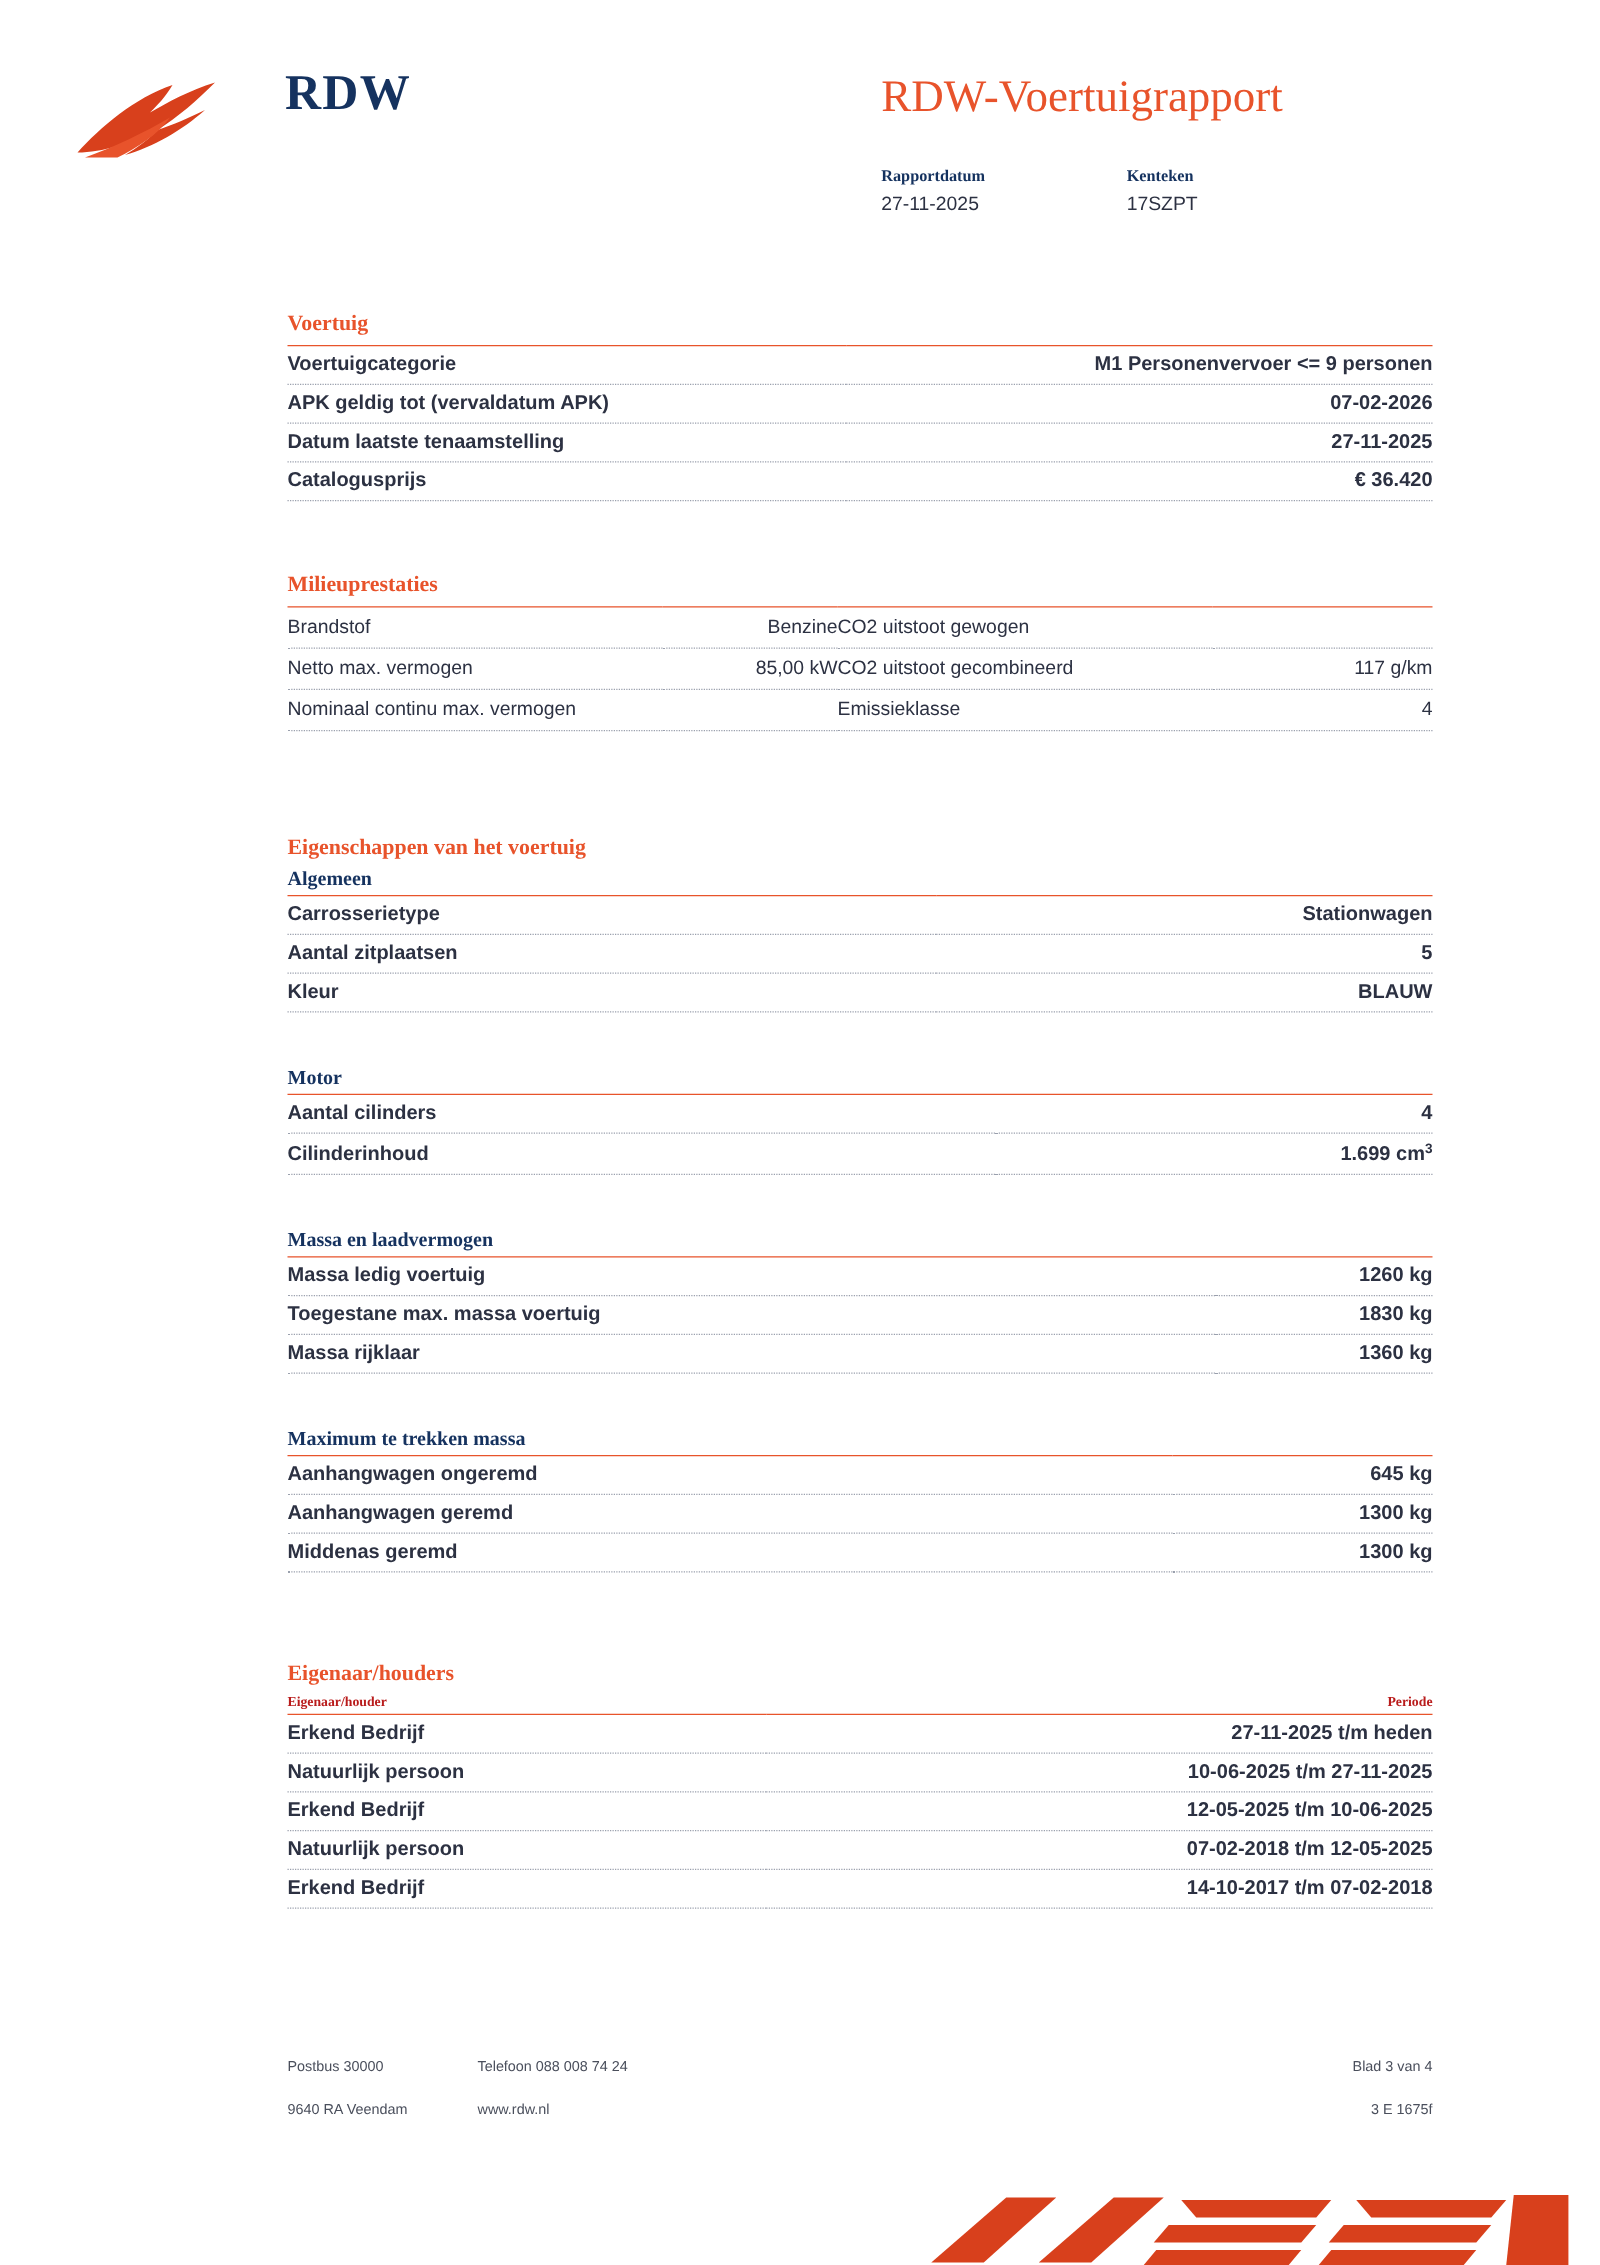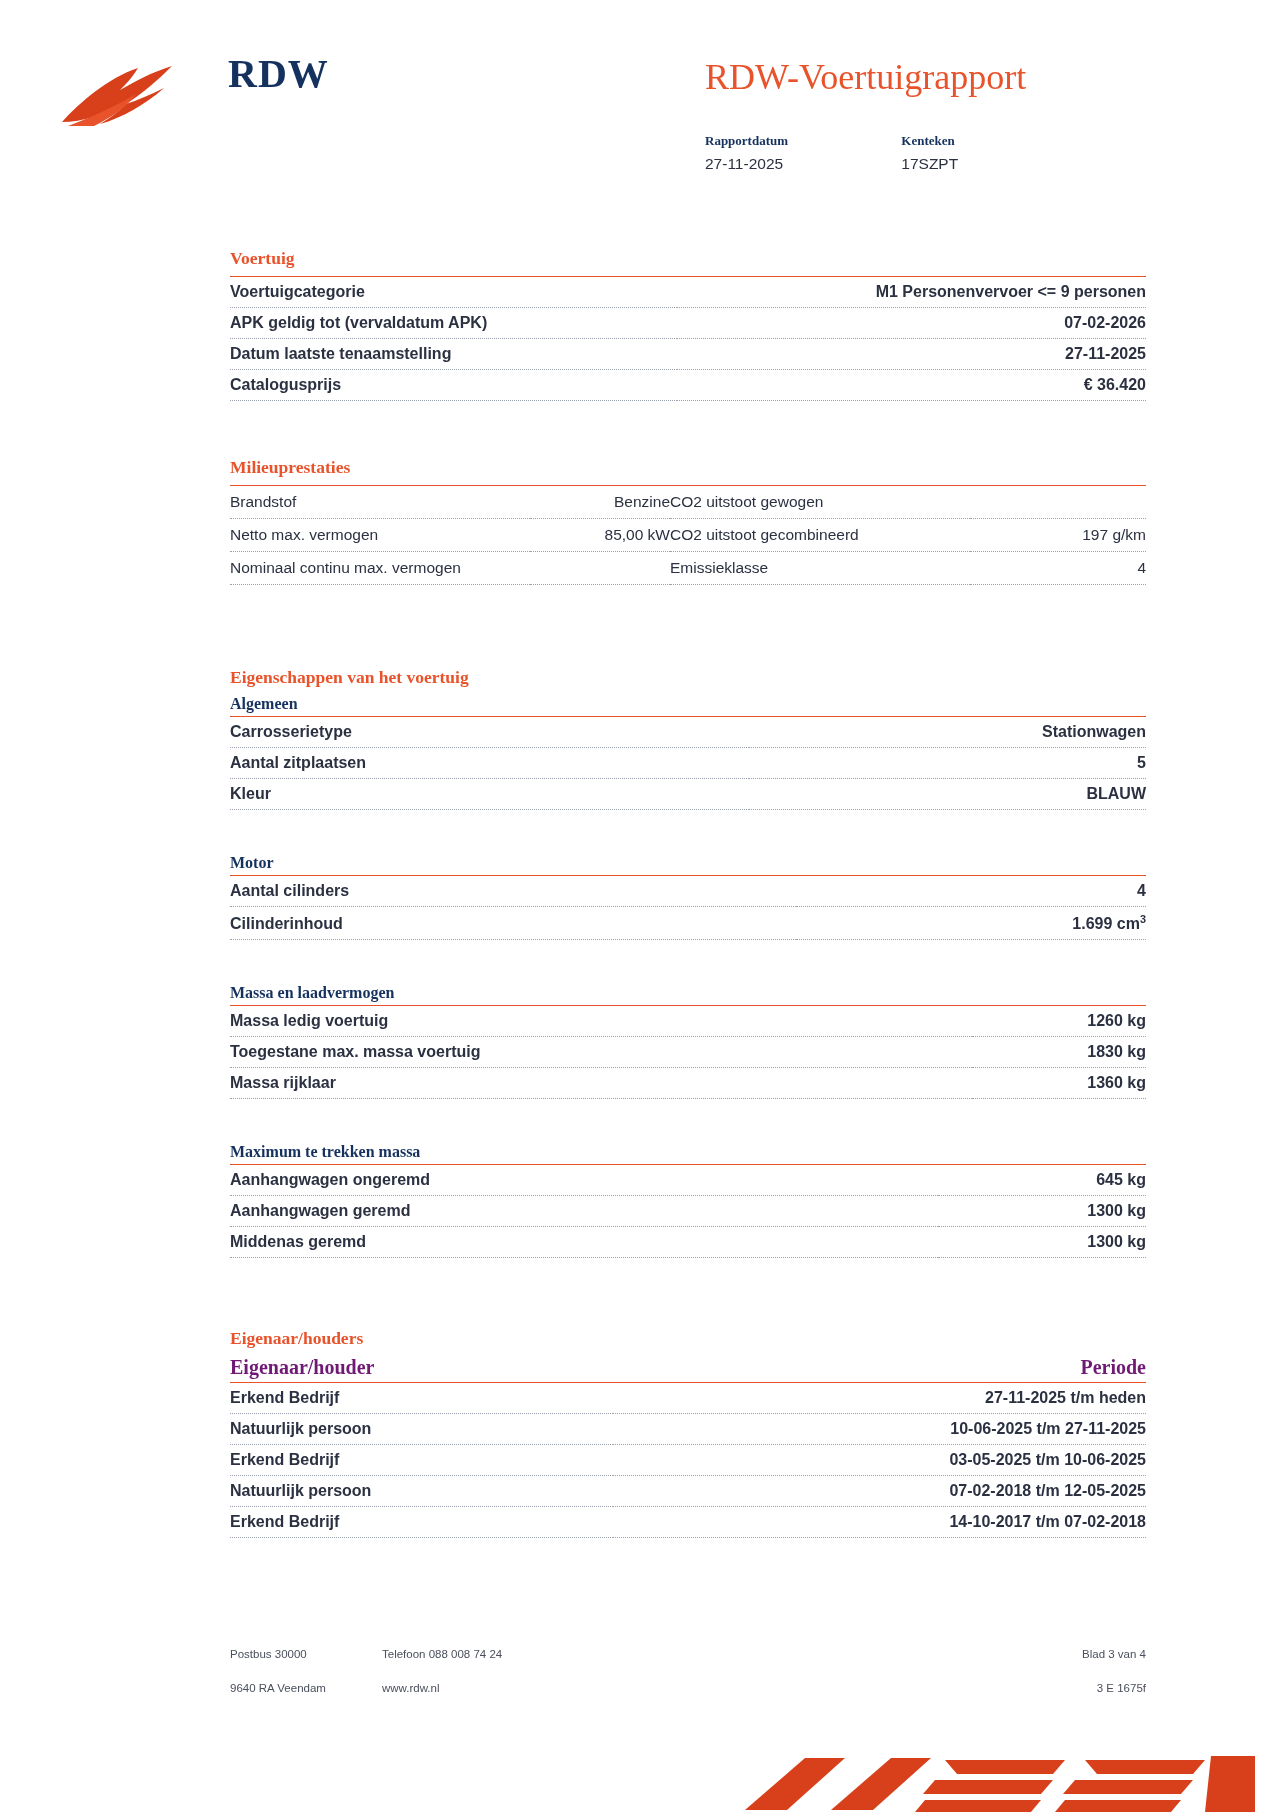--- a/index.html
+++ b/index.html
@@ -134,22 +134,22 @@
   .block { margin-bottom: 30px; }
   .block-tight { margin-bottom: 18px; }
   .gap-lg { height: 52px; }
   .gap-md { height: 26px; }
 
   .periode-head {
     display: flex;
     justify-content: space-between;
     font-family: "Liberation Serif", serif;
     font-weight: bold;
-    font-size: 20px;
-    color: #701a75;
+    font-size: 11px;
+    color: #b91c1c;
     margin-bottom: 3px;
   }
 
   sup { font-size: 0.68em; vertical-align: super; }
 
   
   .footer {
     position: absolute;
     left: 230px;
     top: 1648px;
@@ -239,21 +239,21 @@
             <tr>
           <td class="c1">Brandstof</td>
           <td class="c2">Benzine</td>
           <td class="c3">CO2 uitstoot gewogen</td>
           <td class="c4"></td>
         </tr>
         <tr>
           <td class="c1">Netto max. vermogen</td>
           <td class="c2">85,00 kW</td>
           <td class="c3">CO2 uitstoot gecombineerd</td>
-          <td class="c4">197 g/km</td>
+          <td class="c4">117 g/km</td>
         </tr>
         <tr>
           <td class="c1">Nominaal continu max. vermogen</td>
           <td class="c2"></td>
           <td class="c3">Emissieklasse</td>
           <td class="c4">4</td>
         </tr>
       </tbody>
         </table>
     </div>
@@ -359,21 +359,21 @@
             <tr>
           <td class="label">Erkend Bedrijf</td>
           <td class="value">27-11-2025 t/m heden</td>
         </tr>
         <tr>
           <td class="label">Natuurlijk persoon</td>
           <td class="value">10-06-2025 t/m 27-11-2025</td>
         </tr>
         <tr>
           <td class="label">Erkend Bedrijf</td>
-          <td class="value">03-05-2025 t/m 10-06-2025</td>
+          <td class="value">12-05-2025 t/m 10-06-2025</td>
         </tr>
         <tr>
           <td class="label">Natuurlijk persoon</td>
           <td class="value">07-02-2018 t/m 12-05-2025</td>
         </tr>
         <tr>
           <td class="label">Erkend Bedrijf</td>
           <td class="value">14-10-2017 t/m 07-02-2018</td>
         </tr>
       </tbody>

